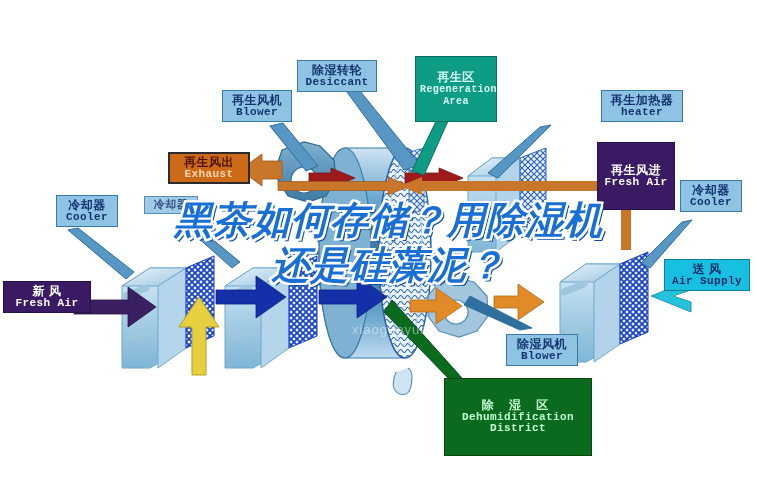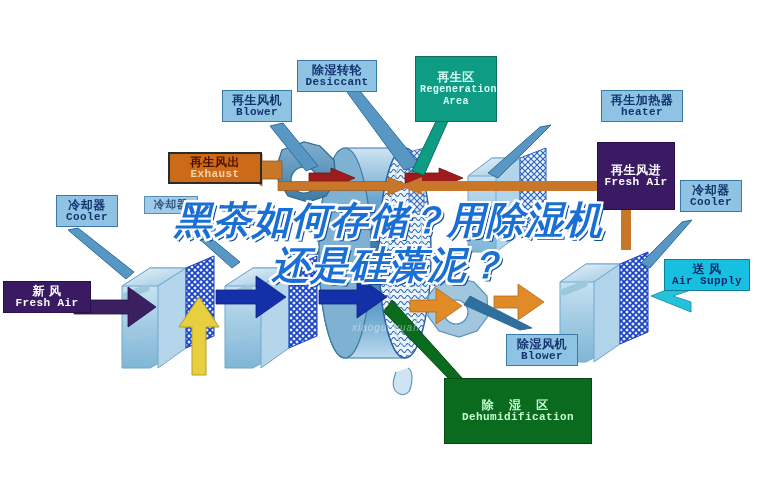--- a/index.html
+++ b/index.html
@@ -112,25 +112,24 @@
     paint-order:stroke fill;
     text-shadow:
       2px 0 0 #fff, -2px 0 0 #fff, 0 2px 0 #fff, 0 -2px 0 #fff,
       2px 2px 0 #fff, -2px -2px 0 #fff, 2px -2px 0 #fff, -2px 2px 0 #fff,
       3px 3px 0 #0d4f9e;
     margin-left: 20px;
   }
   .wm{
     position:absolute;
     color:rgba(255,255,255,.45);
-    font-size:10px;
+    font-size:13px;
     letter-spacing:1px;
     z-index:55;
     font-family:"Liberation Sans",sans-serif;
-    font-style:italic;
   }
 </style>
 </head>
 <body>
 
 <div id="stage">
 
   <svg id="diagram" viewBox="0 0 757 488">
     <defs>
       <linearGradient id="gWheel" x1="0" y1="0" x2="0" y2="1">
@@ -310,21 +309,21 @@
   <div class="lbl st-blue" style="left:297px;top:60px;width:80px;padding:3px 4px;">
     <span class="cn">除湿转轮</span>
     <span class="en">Desiccant</span>
   </div>
 
   <div class="lbl st-blue" style="left:222px;top:90px;width:70px;padding:3px 4px;">
     <span class="cn">再生风机</span>
     <span class="en">Blower</span>
   </div>
 
-  <div class="lbl st-orange" style="left:168px;top:152px;width:94px;padding:2px 4px;">
+  <div class="lbl st-orange" style="left:168px;top:152px;width:82px;padding:2px 4px;">
     <span class="cn">再生风出</span>
     <span class="en">Exhaust</span>
   </div>
 
   <div class="lbl st-teal" style="left:415px;top:56px;width:82px;padding:14px 4px;line-height:1.12;">
     <span class="cn">再生区</span>
     <span class="en" style="white-space:normal;font-size:10px;">Regeneration Area</span>
   </div>
 
   <div class="lbl st-blue" style="left:601px;top:90px;width:82px;padding:3px 4px;">
@@ -358,20 +357,21 @@
 
 
   <div class="lbl st-blue" style="left:506px;top:334px;width:72px;padding:3px 4px;">
     <span class="cn">除湿风机</span>
     <span class="en">Blower</span>
   </div>
 
   <div class="lbl st-green" style="left:444px;top:378px;width:148px;padding:20px 4px;">
     <span class="cn">除 湿 区</span>
     <span class="en">Dehumidification</span>
+    <span class="en">District</span>
   </div>
 
   <div class="lbl st-cyan" style="left:664px;top:259px;width:86px;padding:3px 4px;">
     <span class="cn">送  风</span>
     <span class="en">Air Supply</span>
   </div>
 
   <div class="wm" style="left:352px;top:322px;">xiaoguoyuan</div>
 
   <div id="title">

